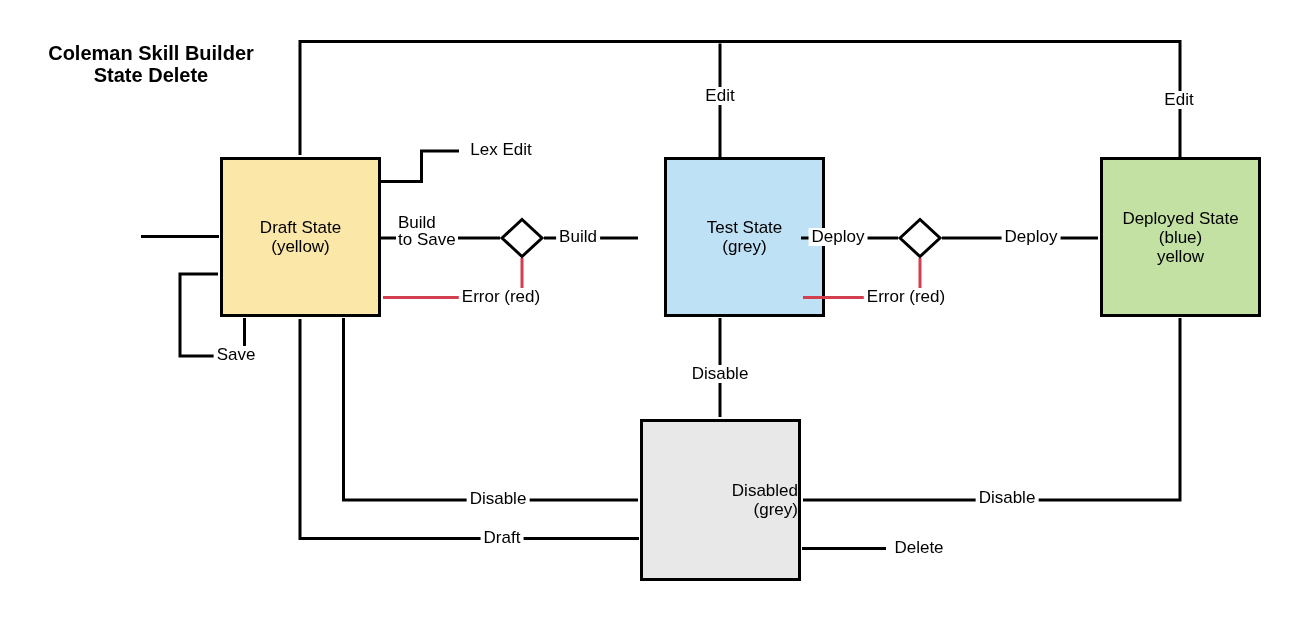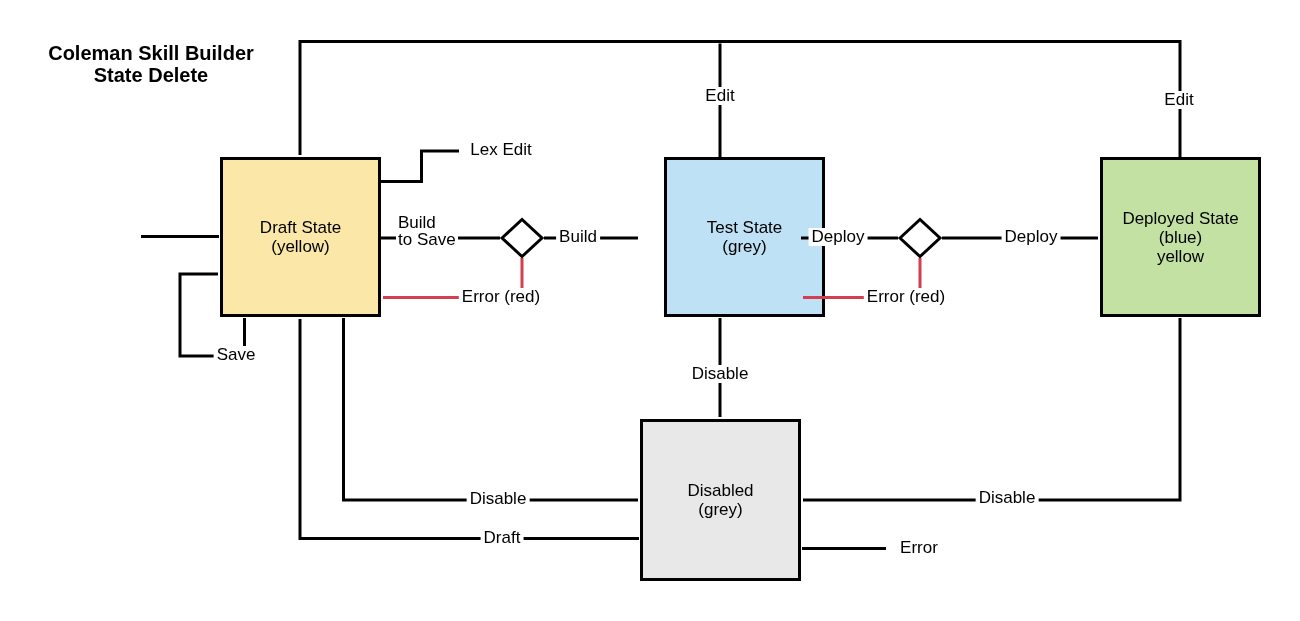--- a/index.html
+++ b/index.html
@@ -12,21 +12,21 @@
     font-size:20px;font-weight:bold;line-height:22px;text-align:center;
   }
   .node{
     position:absolute;box-sizing:border-box;border:3px solid #000;
     display:flex;flex-direction:column;align-items:center;justify-content:center;
     text-align:center;font-size:17px;line-height:19px;white-space:nowrap;
   }
   #node-draft   {left:220px;top:157px;width:161px;height:160px;background:var(--yellow);}
   #node-test    {left:664px;top:157px;width:161px;height:160px;background:var(--blue);}
   #node-deployed{left:1100px;top:157px;width:161px;height:160px;background:var(--green);}
-  #node-disabled{left:640px;top:419px;width:161px;height:162px;background:var(--grey);}
+  #node-disabled{left:640px;top:419px;width:161px;height:162px;background:var(--grey);align-items:flex-end;}
   #node-add-skill{
     left:59px;top:196px;width:82px;height:82px;border-radius:50%;
     background:#fff;font-size:17px;
   }
   .diagram-svg{position:absolute;left:0;top:0;z-index:2;pointer-events:none;}
   .diagram-svg path{fill:none;stroke:var(--line);stroke-width:3;stroke-linejoin:miter;}
   .diagram-svg path.red{stroke:var(--red);}
   .diagram-svg polygon{fill:#fff;stroke:var(--line);stroke-width:3;}
   .mk-b{fill:var(--line);} .mk-r{fill:var(--red);}
   .lbl{
@@ -132,15 +132,15 @@
   <div class="lbl" style="left:1031px;top:237px;">Deploy</div>
 
   <div class="lbl" style="left:501px;top:297px;">Error (red)</div>
   <div class="lbl" style="left:906px;top:297px;">Error (red)</div>
 
   <div class="lbl" style="left:236px;top:355px;">Save</div>
   <div class="lbl" style="left:498px;top:499px;">Disable</div>
   <div class="lbl" style="left:720px;top:374px;">Disable</div>
   <div class="lbl" style="left:1007px;top:498px;">Disable</div>
   <div class="lbl" style="left:502px;top:538px;">Draft</div>
-  <div class="lbl" style="left:919px;top:548px;background:transparent;">Error</div>
+  <div class="lbl" style="left:919px;top:548px;background:transparent;">Delete</div>
 
 </div>
 
 </body></html>

